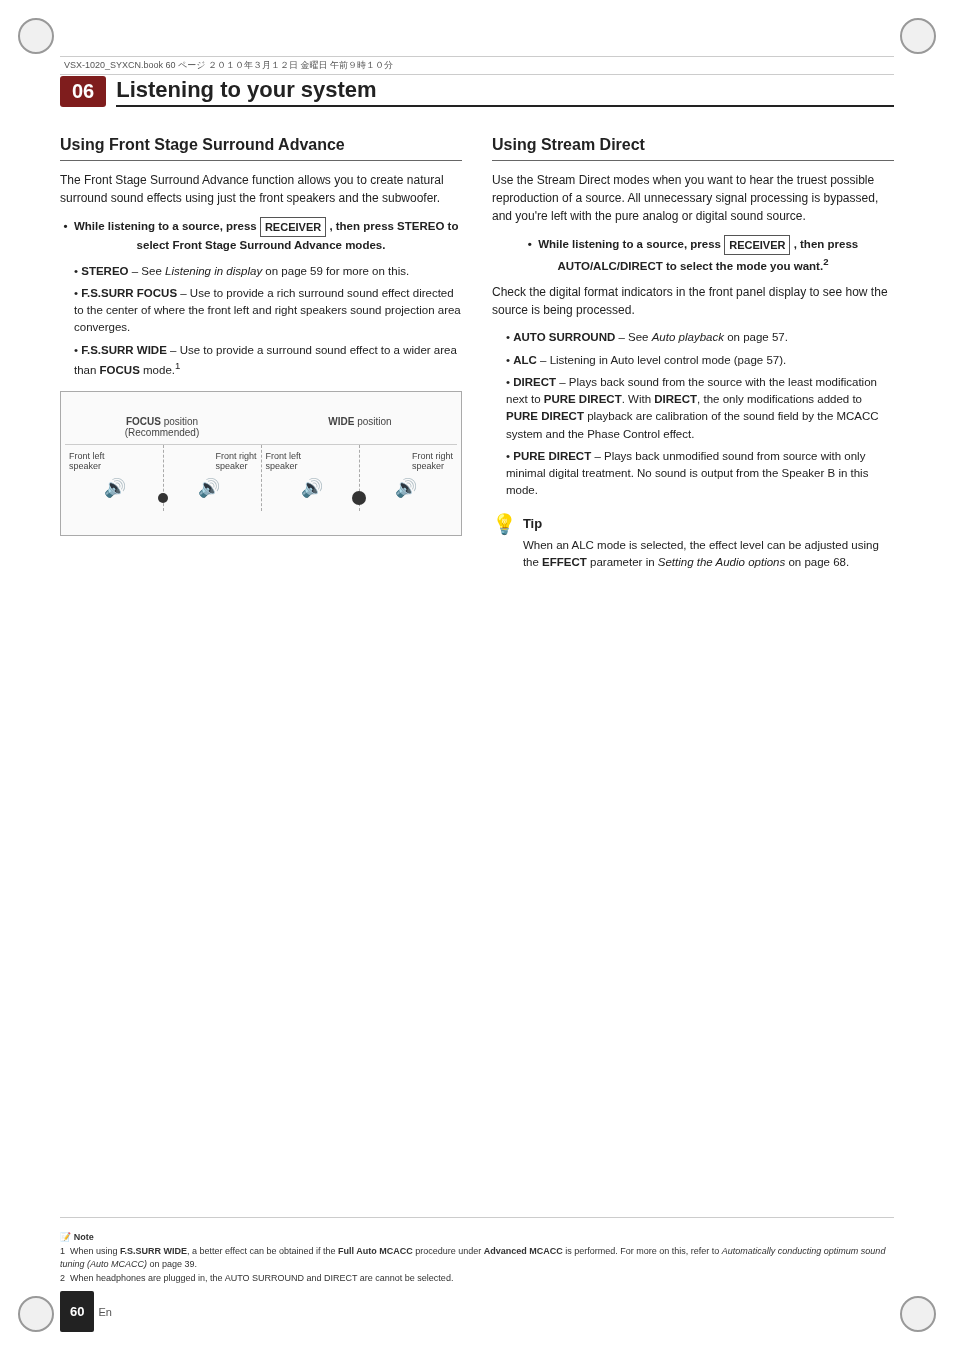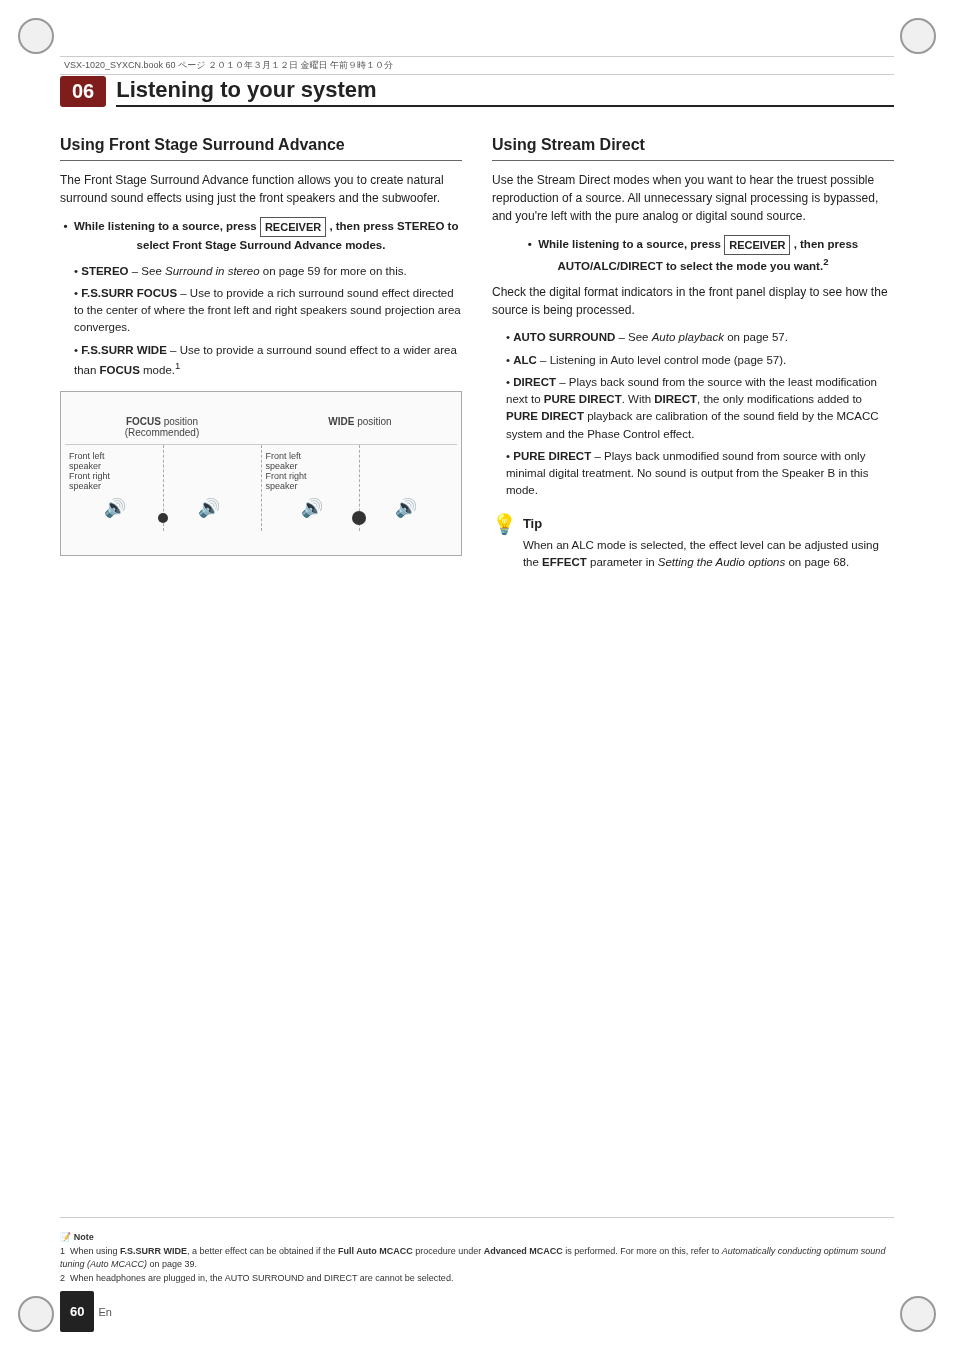--- a/index.html
+++ b/index.html
@@ -171,25 +171,24 @@
       flex: 1;
       padding: 6px 4px 4px;
       border-right: 1px dashed #aaa;
       position: relative;
     }
     .diagram-panel:last-child {
       border-right: none;
     }
     .speaker-label-row {
       display: flex;
-      justify-content: flex-end;
+      justify-content: space-between;
       font-size: 9px;
       color: #444;
       margin-bottom: 6px;
-      flex-direction: column;
     }
     .speaker-icons-row {
       display: flex;
       justify-content: space-around;
       align-items: flex-end;
       padding-bottom: 8px;
     }
     .speaker-icon {
       font-size: 18px;
       color: #333;
@@ -295,21 +294,21 @@
   <div class="left-column">
     <div class="section-title">Using Front Stage Surround Advance</div>
     <div class="section-body">The Front Stage Surround Advance function allows you to create natural surround sound effects using just the front speakers and the subwoofer.</div>
 
     <div class="bullet-intro">
       <strong>•&nbsp;&nbsp;<span>While listening to a source, press</span>&nbsp;<span class="receiver-box">RECEIVER</span>&nbsp;<span>, then press STEREO to select Front Stage Surround Advance modes.</span></strong>
     </div>
 
     <div class="sub-bullets">
       <div class="sub-bullet-item">
-        <strong>STEREO</strong> – See <em>Surround in stereo</em> on page 59 for more on this.
+        <strong>STEREO</strong> – See <em>Listening in display</em> on page 59 for more on this.
       </div>
       <div class="sub-bullet-item">
         <strong>F.S.SURR FOCUS</strong> – Use to provide a rich surround sound effect directed to the center of where the front left and right speakers sound projection area converges.
       </div>
       <div class="sub-bullet-item">
         <strong>F.S.SURR WIDE</strong> – Use to provide a surround sound effect to a wider area than <strong>FOCUS</strong> mode.<sup>1</sup>
       </div>
     </div>
 
     <div class="speaker-diagram">

